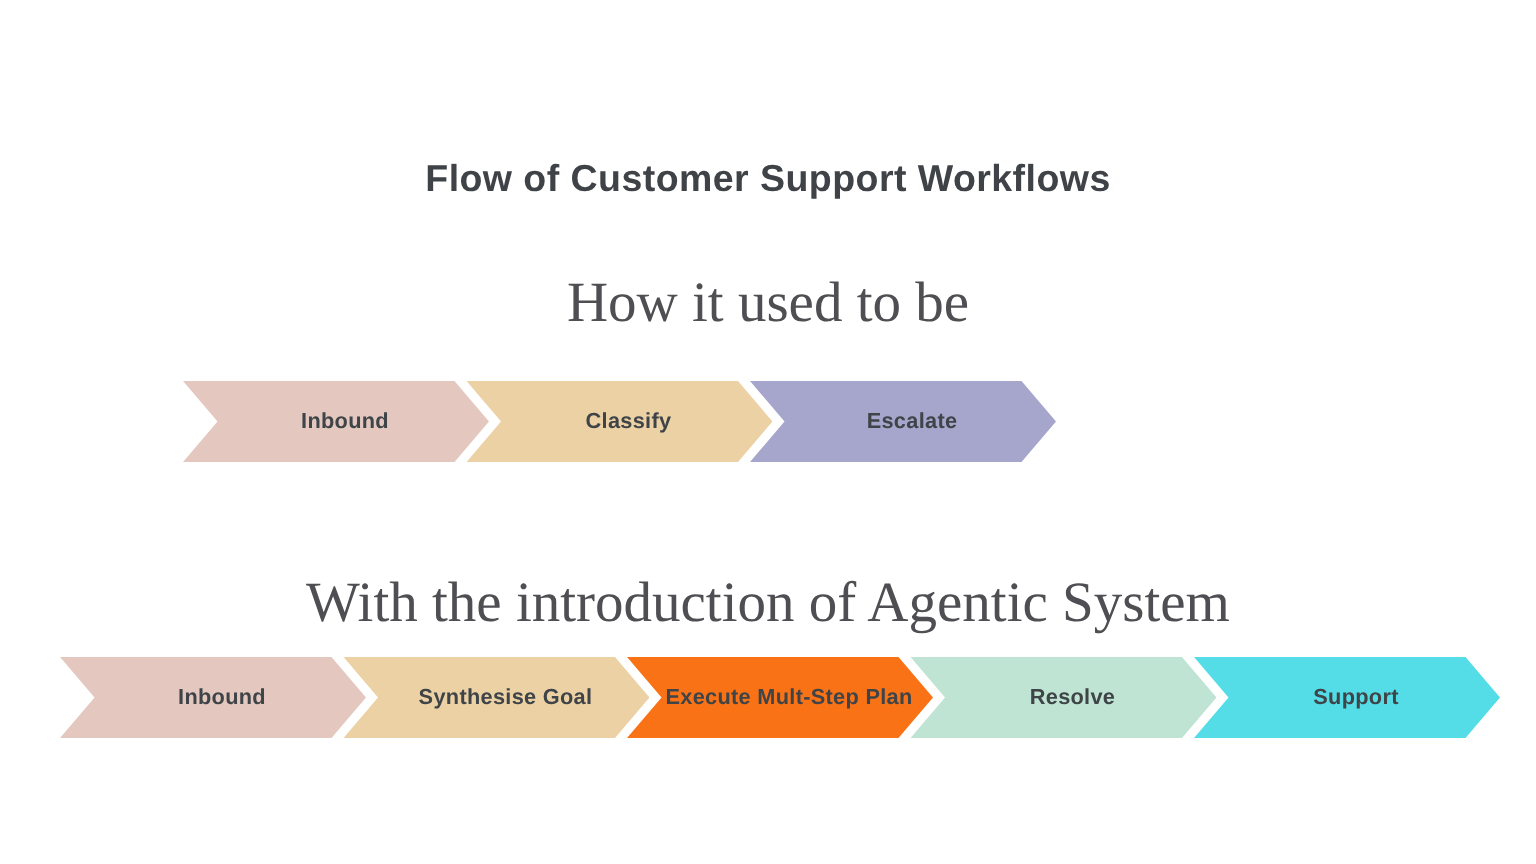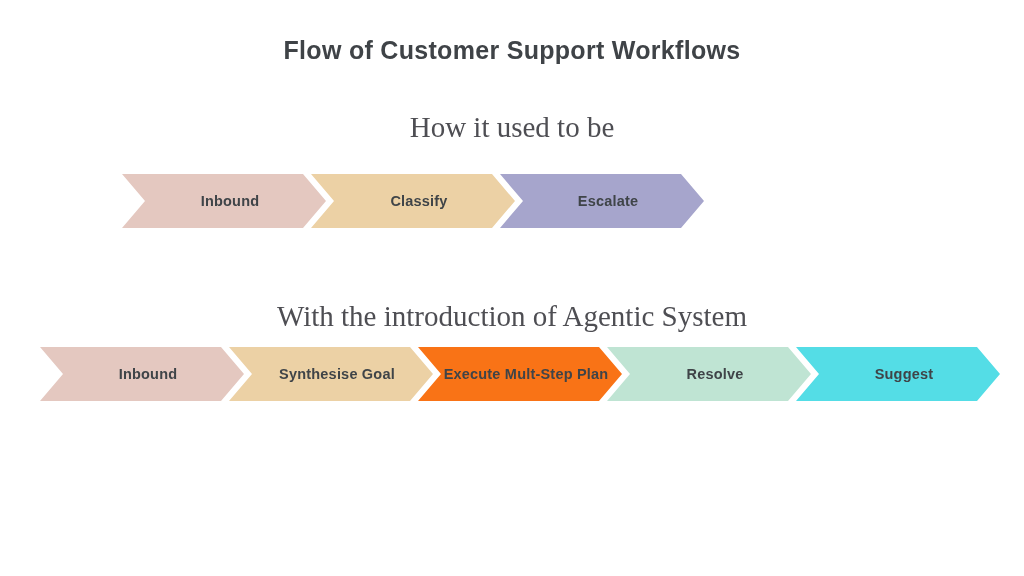--- a/index.html
+++ b/index.html
@@ -13,35 +13,35 @@
     overflow: hidden;
     font-family: "Liberation Sans", sans-serif;
   }
   .canvas {
     width: 1024px;
     height: 576px;
     position: relative;
   }
   .title {
     margin: 0;
-    padding-top: 36px;
+    padding-top: 105px;
     text-align: center;
     font-family: "Liberation Sans", sans-serif;
     font-weight: 700;
     font-size: 25px;
     letter-spacing: 0.3px;
     color: #3f4347;
   }
   .flow { display: block; }
   .flow-heading {
     margin: 0;
     text-align: center;
     font-family: "Liberation Serif", serif;
     font-weight: 400;
-    font-size: 29px;
+    font-size: 38px;
     color: #4e4e53;
   }
   .flow-0 .flow-heading { margin-top: 46px; }
   .flow-1 .flow-heading { margin-top: 72px; }
   .arrow-row {
     display: flex;
     align-items: flex-start;
   }
   .flow-0 .arrow-row { margin-top: 30px; margin-left: 122px; }
   .flow-1 .arrow-row { margin-top: 14px; margin-left: 40px; }
@@ -95,18 +95,18 @@
           <div class="arrow" style="background: rgb(236, 209, 165);">
             <span class="arrow-label">Synthesise Goal</span>
           </div>
           <div class="arrow" style="background: #f97316;">
             <span class="arrow-label">Execute Mult-Step Plan</span>
           </div>
           <div class="arrow" style="background: rgb(191, 228, 211);">
             <span class="arrow-label">Resolve</span>
           </div>
           <div class="arrow" style="background: rgb(84, 221, 230);">
-            <span class="arrow-label">Suggest</span>
+            <span class="arrow-label">Support</span>
           </div>
         </div>
       </section>
     </div>
 </div>
 
 </body></html>

